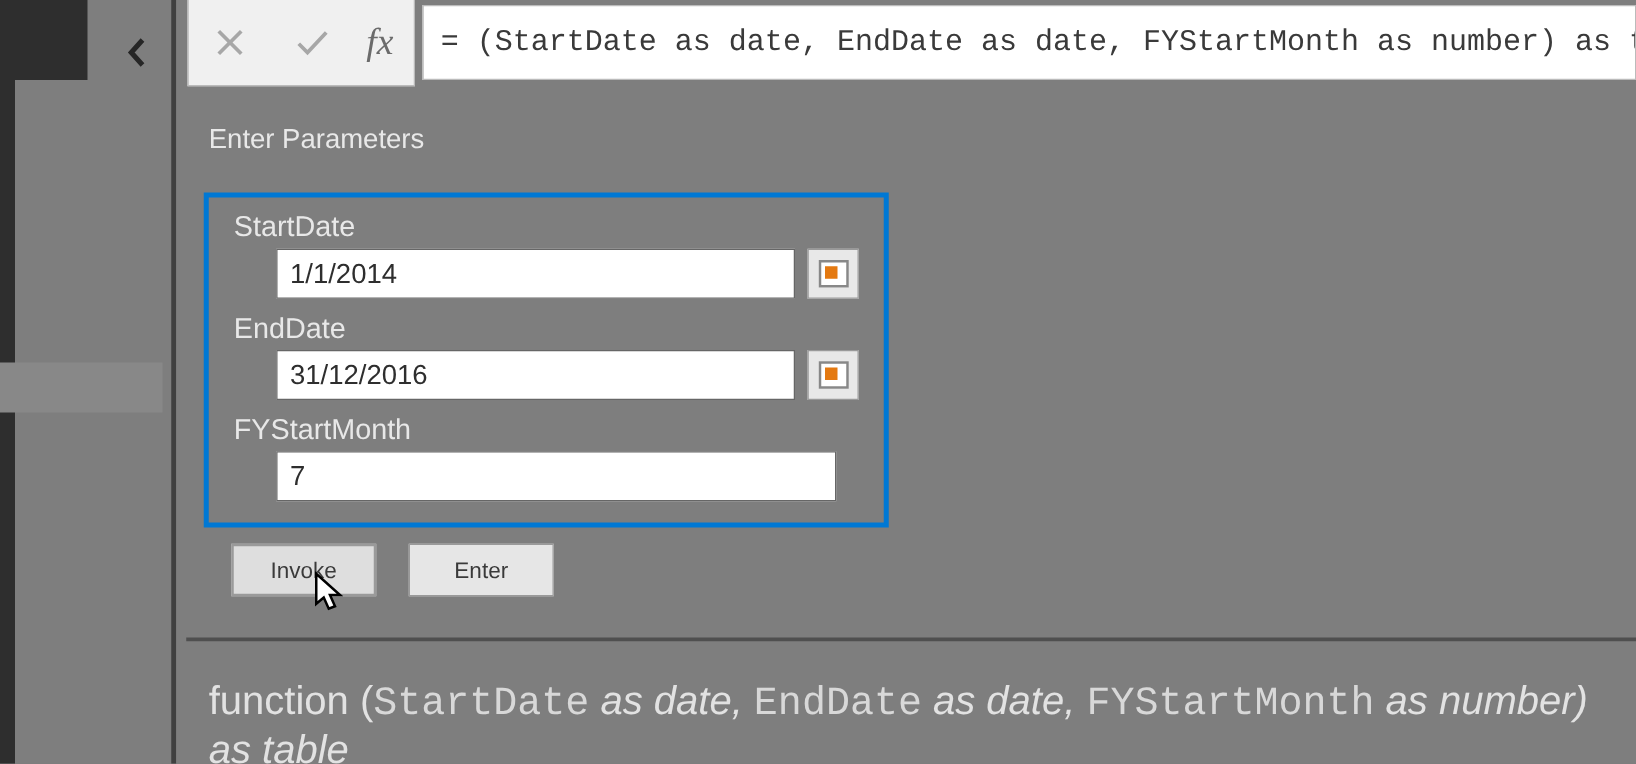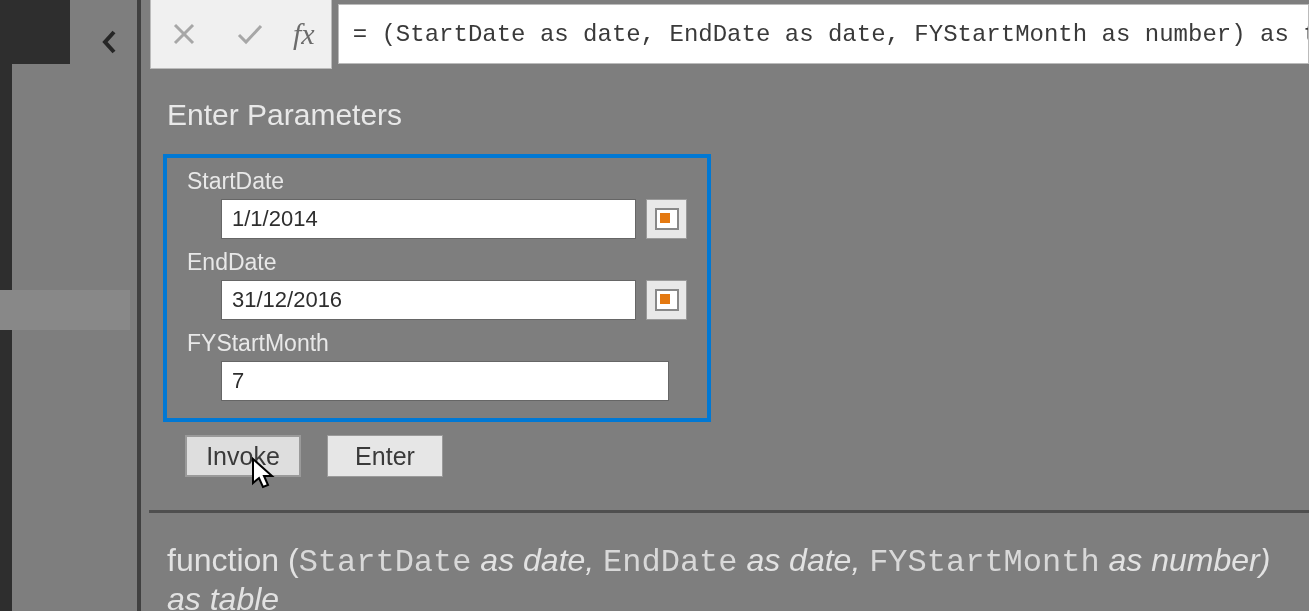--- a/index.html
+++ b/index.html
@@ -128,21 +128,21 @@
       display: flex;
       align-items: center;
       white-space: nowrap;
       overflow: hidden;
     }
     .params-title {
       position: absolute;
       left: 26px;
       top: 98px;
       color: #e8e8e8;
-      font-size: 30px;
+      font-size: 22px;
       font-weight: 400;
     }
     .params-box {
       position: absolute;
       left: 22px;
       top: 154px;
       width: 548px;
       height: 268px;
       border: 4px solid #0078d4;
       padding: 10px 20px 16px 20px;
@@ -203,21 +203,21 @@
       left: 44px;
       top: 435px;
       display: flex;
       gap: 26px;
     }
     .action-btn {
       width: 116px;
       height: 42px;
       background: #e6e6e6;
       border: 1px solid #9a9a9a;
-      font-size: 25px;
+      font-size: 18px;
       color: #3a3a3a;
       display: flex;
       align-items: center;
       justify-content: center;
       text-align: right;
     }
     .action-btn.active {
       border: 2px solid #9a9a9a;
       background: #dedede;
     }

